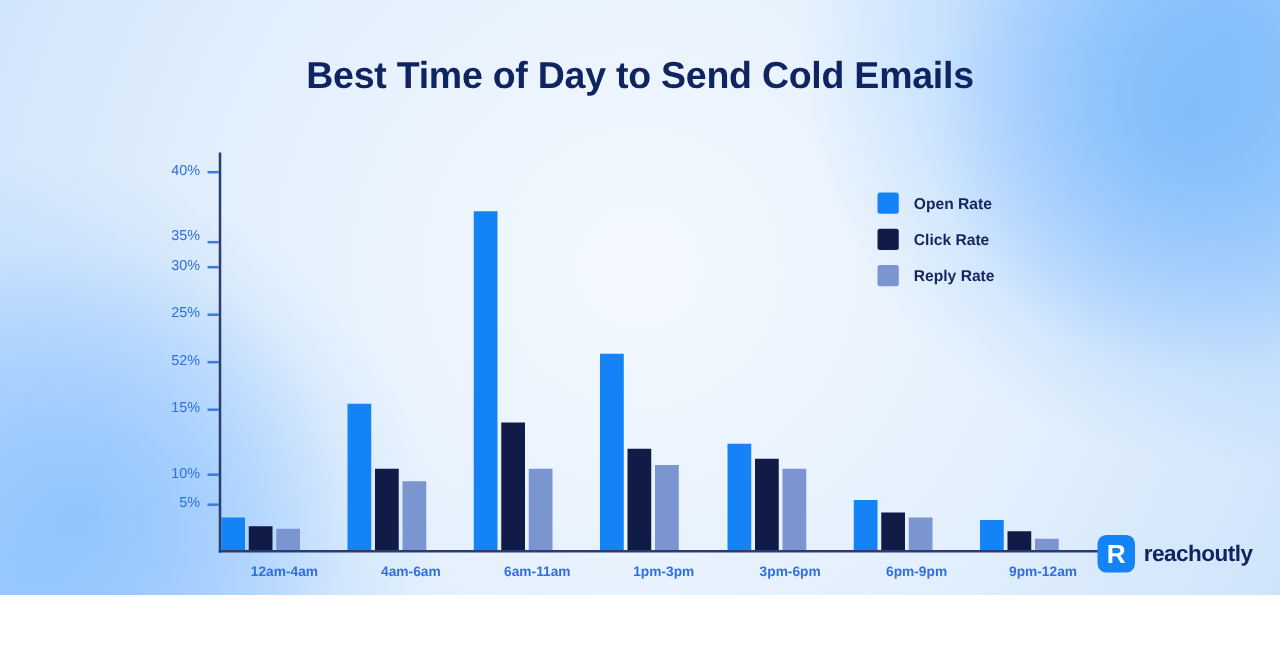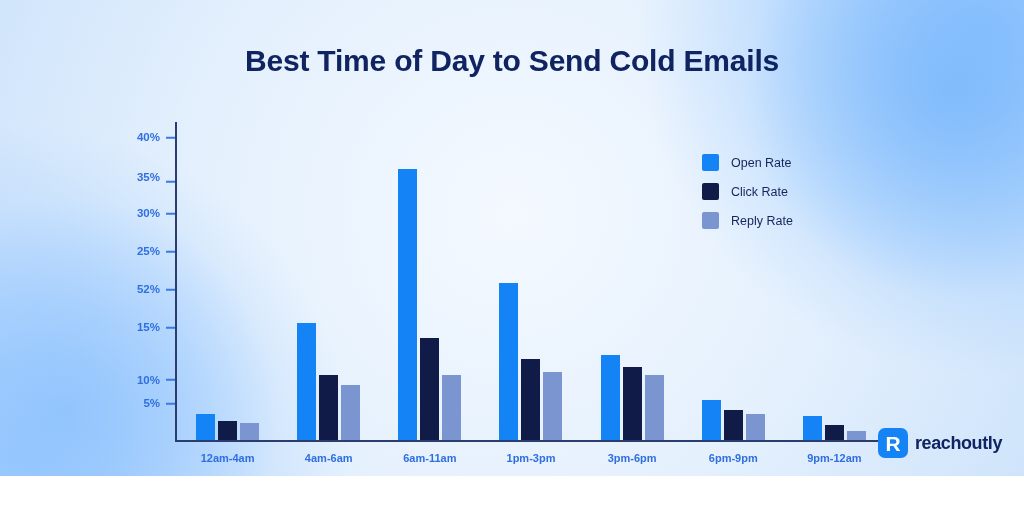--- a/index.html
+++ b/index.html
@@ -79,21 +79,21 @@
     position: absolute;
     right: 100%;
     transform: translateY(50%);
     white-space: nowrap;
     display: flex;
     align-items: center;
     justify-content: flex-end;
   }
   .ytick .lab {
     font-size: 11.5px;
-    font-weight: 700;
+    font-weight: 400;
     color: #2f6fe0;
     line-height: 1;
   }
   .ytick .dash {
     display: inline-block;
     width: 9px; height: 2px;
     background: #3b7ae4;
     margin-left: 6px;
   }
 
@@ -101,21 +101,21 @@
   .groups {
     position: absolute;
     left: 2px; right: 0; bottom: 2px; top: 0;
     display: flex;
   }
   .group {
     flex: 1 1 0;
     position: relative;
     display: flex;
     align-items: flex-end;
-    justify-content: center;
+    justify-content: flex-start;
     gap: 3px;
   }
   .bar { width: 19px; }
   .bar.open  { background: #1383f5; }
   .bar.click { background: #101c47; }
   .bar.reply { background: #7b95d0; }
 
   .xlab {
     position: absolute;
     top: 100%;
@@ -143,21 +143,21 @@
     width: 17px; height: 17px;
     border-radius: 2px;
     margin-right: 12px;
     flex: none;
   }
   .swatch.open  { background: #1383f5; }
   .swatch.click { background: #101c47; }
   .swatch.reply { background: #7b95d0; }
   .legend-label {
     font-size: 12.5px;
-    font-weight: 400;
+    font-weight: 700;
     color: #16255c;
     white-space: nowrap;
   }
 
   
   .brand {
     position: absolute;
     right: 22px;
     bottom: 18px;
     display: flex;
@@ -212,21 +212,21 @@
             <span class="dash"></span>
           </div>
           <div class="ytick" style="bottom: 190.476px;">
             <span class="lab">25%</span>
             <span class="dash"></span>
           </div>
           <div class="ytick" style="bottom: 228.571px;">
             <span class="lab">30%</span>
             <span class="dash"></span>
           </div>
-          <div class="ytick" style="bottom: 265px; align-items: flex-end;">
+          <div class="ytick" style="bottom: 253px; align-items: flex-end;">
             <span class="lab">35%</span>
             <span class="dash"></span>
           </div>
           <div class="ytick" style="bottom: 304.762px;">
             <span class="lab">40%</span>
             <span class="dash"></span>
           </div>
         </div>
       <div class="groups">
           <div class="group">

